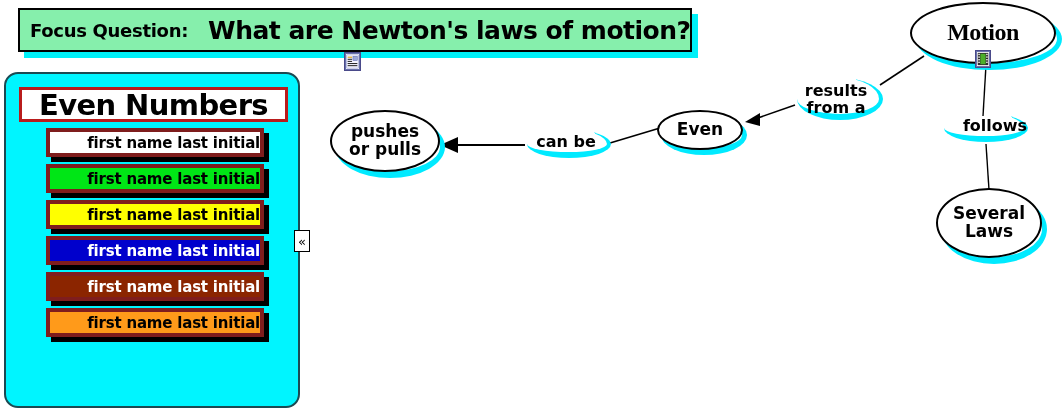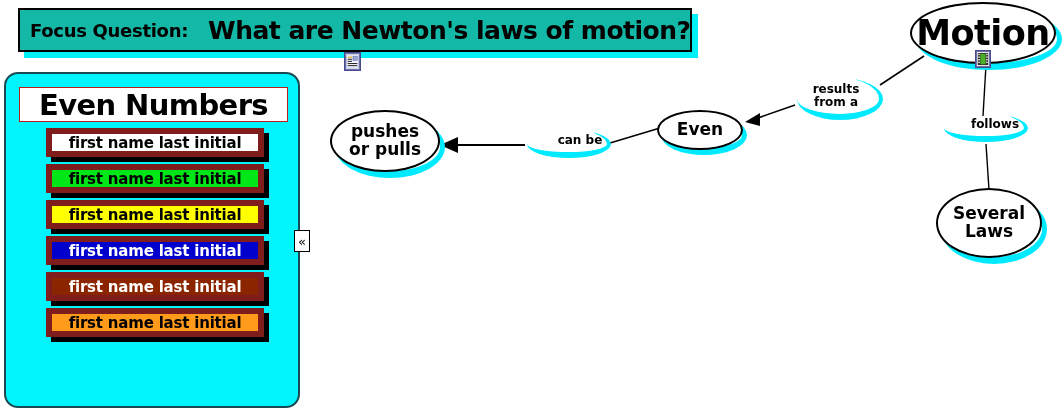--- a/index.html
+++ b/index.html
@@ -15,21 +15,21 @@
     font-family: "DejaVu Sans", "Liberation Sans", sans-serif;
   }
 
   
   #focus-question-box {
     position: absolute;
     left: 18px;
     top: 8px;
     width: 674px;
     height: 44px;
-    background: #14b8a6;
+    background: #86efac;
     border: 2px solid #000000;
     box-shadow: 6px 6px 0 #00f0f8;
     display: flex;
     align-items: center;
     box-sizing: border-box;
     padding-left: 10px;
   }
   #focus-question-label {
     font-size: 18px;
     font-weight: bold;
@@ -71,46 +71,46 @@
     border-radius: 14px;
     box-sizing: border-box;
   }
   #list-title-box {
     position: absolute;
     left: 13px;
     top: 13px;
     width: 269px;
     height: 35px;
     background: #ffffff;
-    border: 1px solid #b91c1c;
+    border: 3px solid #b91c1c;
     box-sizing: border-box;
     display: flex;
     align-items: center;
     justify-content: center;
   }
   #list-title-box span {
     font-size: 29px;
     font-weight: bold;
     color: #000;
     letter-spacing: -0.6px;
   }
   #list-rows {
     position: absolute;
     left: 0; top: 54px; right: 0;
   }
   .list-row {
     position: relative;
     margin: 0 auto 7px auto;
     width: 218px;
     height: 29px;
-    border: 6px solid #7f1d1d;
-    box-sizing: border-box;
-    display: flex;
-    align-items: center;
-    justify-content: center;
+    border: 4px solid #7f1d1d;
+    box-sizing: border-box;
+    display: flex;
+    align-items: center;
+    justify-content: flex-end;
     box-shadow: 5px 5px 0 #000000;
     margin-left: 40px;
   }
   .list-row span {
     font-size: 15px;
     font-weight: bold;
     letter-spacing: -0.2px;
     white-space: nowrap;
   }
 
@@ -162,21 +162,21 @@
     border-bottom: 7px solid #00eaff;
     border-right: 5px solid #00eaff;
     border-top: 0 solid transparent;
     border-left: 0 solid transparent;
     box-sizing: border-box;
     pointer-events: none;
   }
 
   #node-motion {
     left: 910px; top: 2px; width: 146px; height: 62px;
-    font-size: 35px; letter-spacing: -0.5px;
+    font-size: 24px; letter-spacing: -0.5px; font-family: Liberation Serif, serif;
   }
   #shadow-motion { left: 916px; top: 8px; width: 146px; height: 62px; }
 
   #node-several-laws {
     left: 936px; top: 188px; width: 106px; height: 70px;
     font-size: 17px;
   }
   #shadow-several-laws { left: 941px; top: 194px; width: 106px; height: 70px; }
 
   #node-force {
@@ -187,21 +187,21 @@
 
   #node-pushes-pulls {
     left: 330px; top: 110px; width: 110px; height: 62px;
     font-size: 17px;
   }
   #shadow-pushes-pulls { left: 335px; top: 116px; width: 110px; height: 62px; }
 
   
   .link-label {
     position: absolute;
-    font-size: 12px;
+    font-size: 16px;
     font-weight: bold;
     color: #000;
     text-align: center;
     line-height: 1.05;
     white-space: pre-line;
   }
   .link-label-arc {
     position: absolute;
     border-bottom: 6px solid #00eaff;
     border-right: 4px solid #00eaff;
@@ -210,21 +210,21 @@
     border-radius: 50%;
     box-sizing: border-box;
     pointer-events: none;
   }
   #label-results-from-a { left: 800px; top: 83px; width: 72px; }
   #arc-results-from-a  { left: 797px; top: 78px; width: 86px; height: 42px; }
 
   #label-follows { left: 948px; top: 118px; width: 72px; margin-left: 11px; }
   #arc-follows   { left: 944px; top: 114px; width: 84px; height: 28px; }
 
-  #label-can-be { left: 530px; top: 134px; width: 72px; margin-left: 14px; }
+  #label-can-be { left: 530px; top: 134px; width: 72px; }
   #arc-can-be   { left: 527px; top: 130px; width: 84px; height: 28px; }
 </style>
 </head>
 <body>
 
 <div id="focus-question-box">
   <span id="focus-question-label">Focus Question:</span>
   <span id="focus-question-text">What are Newton's laws of motion?</span>
 </div>
 

